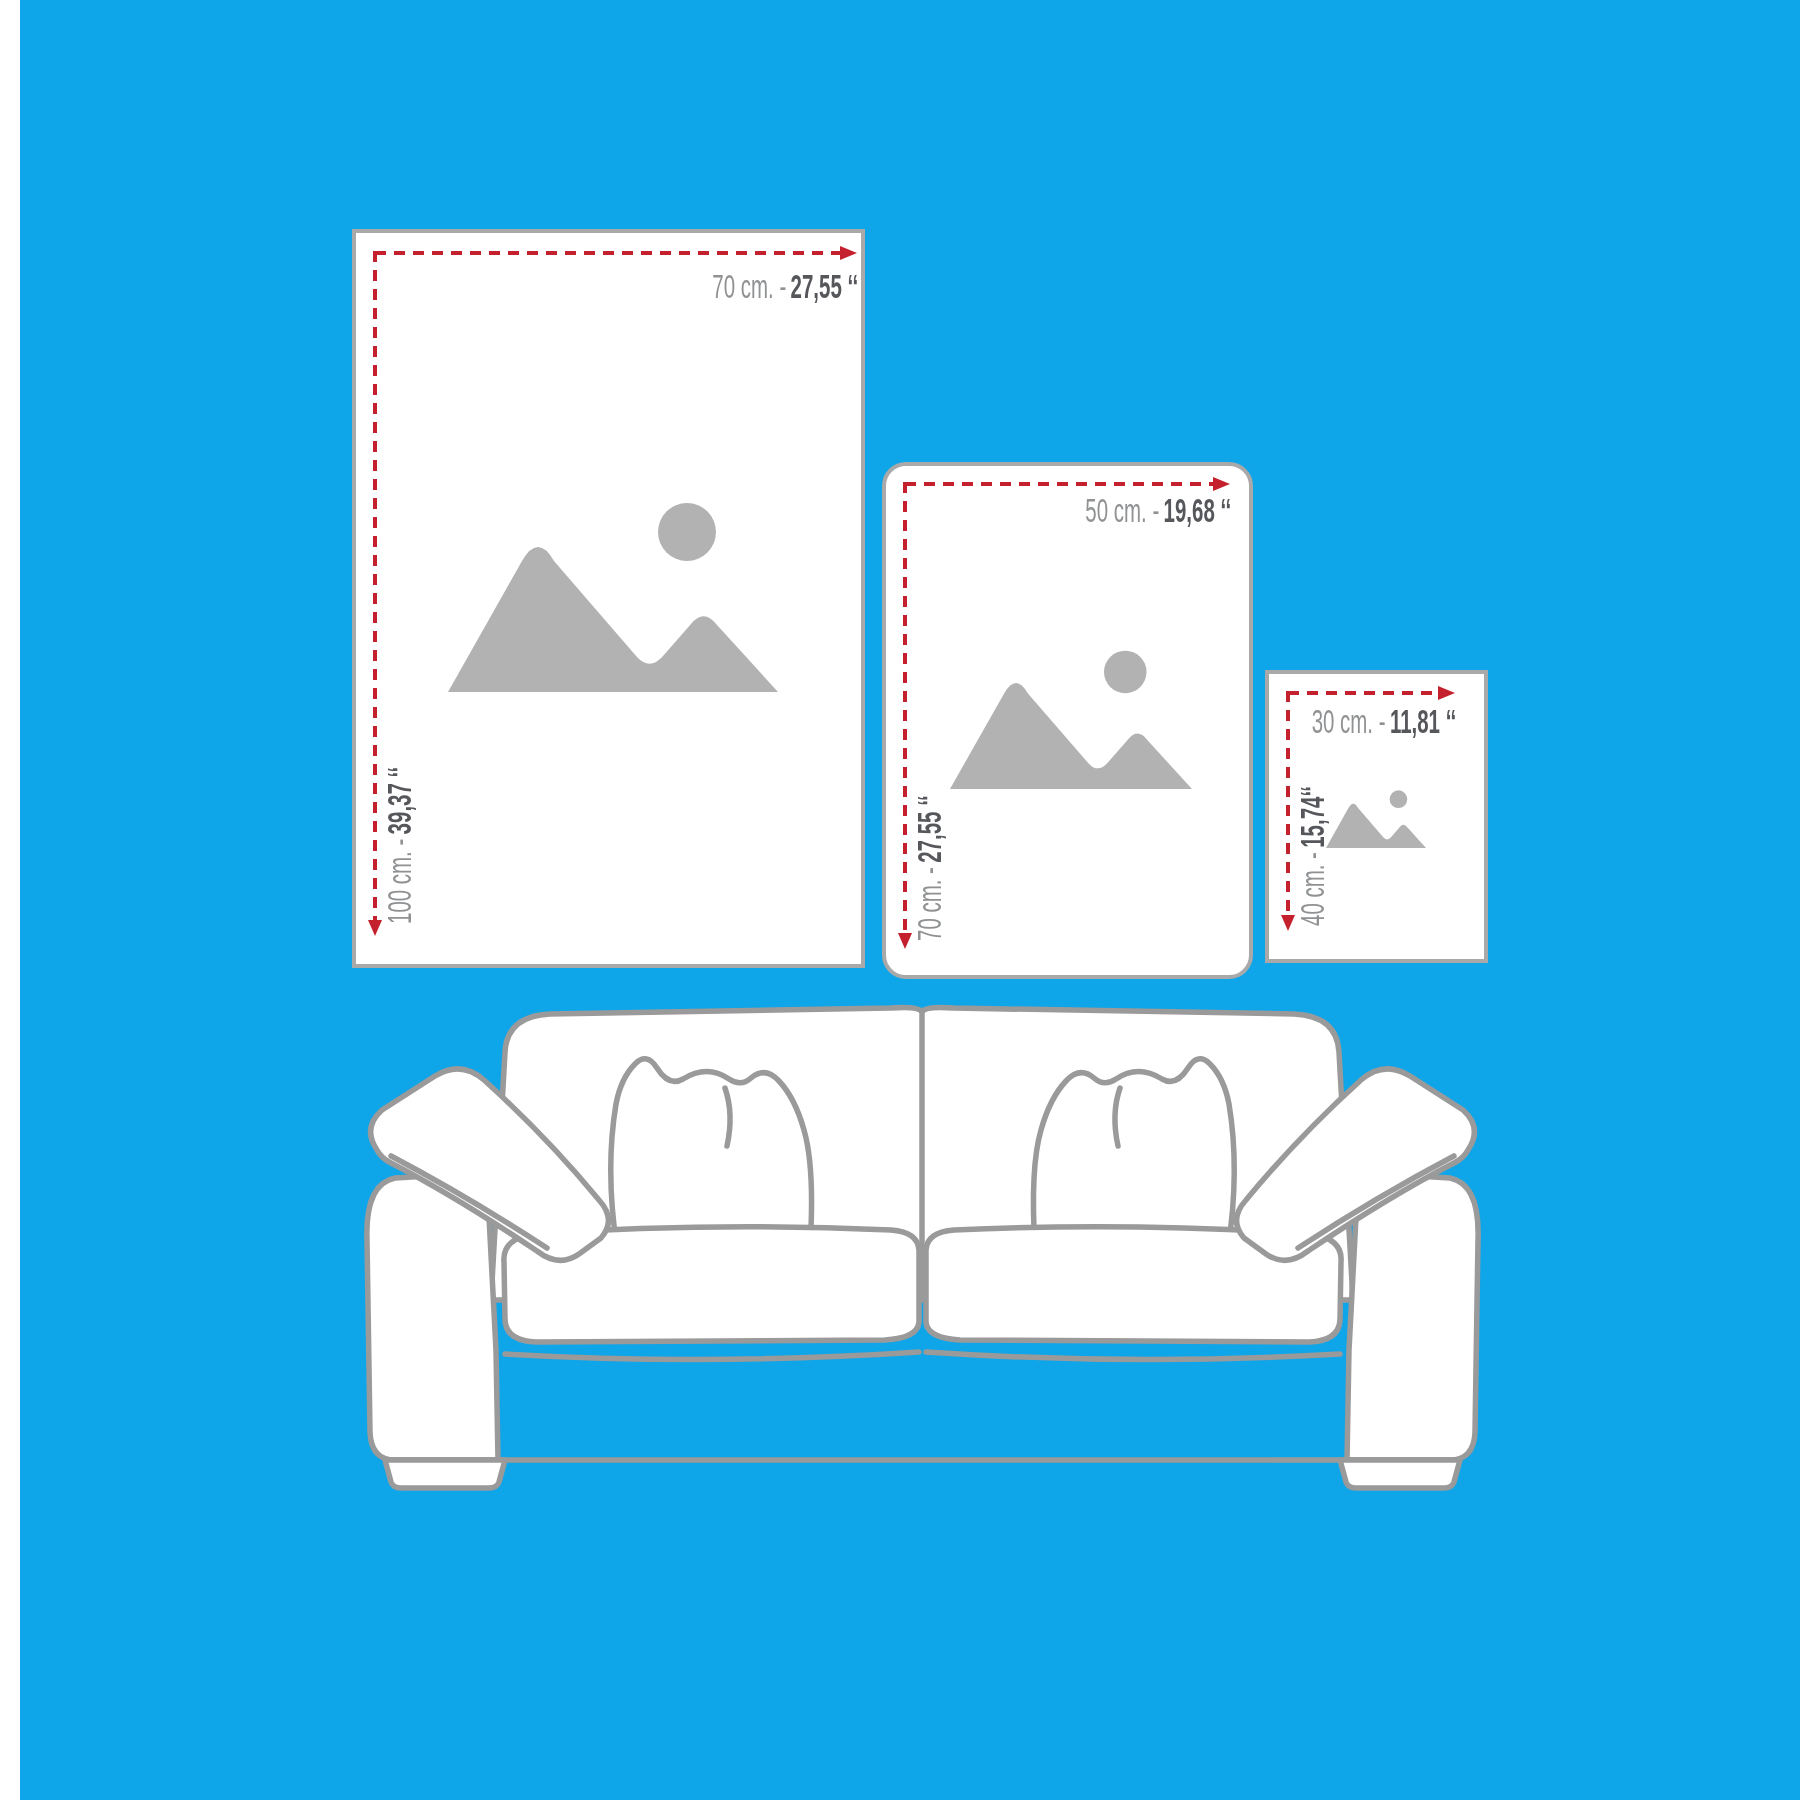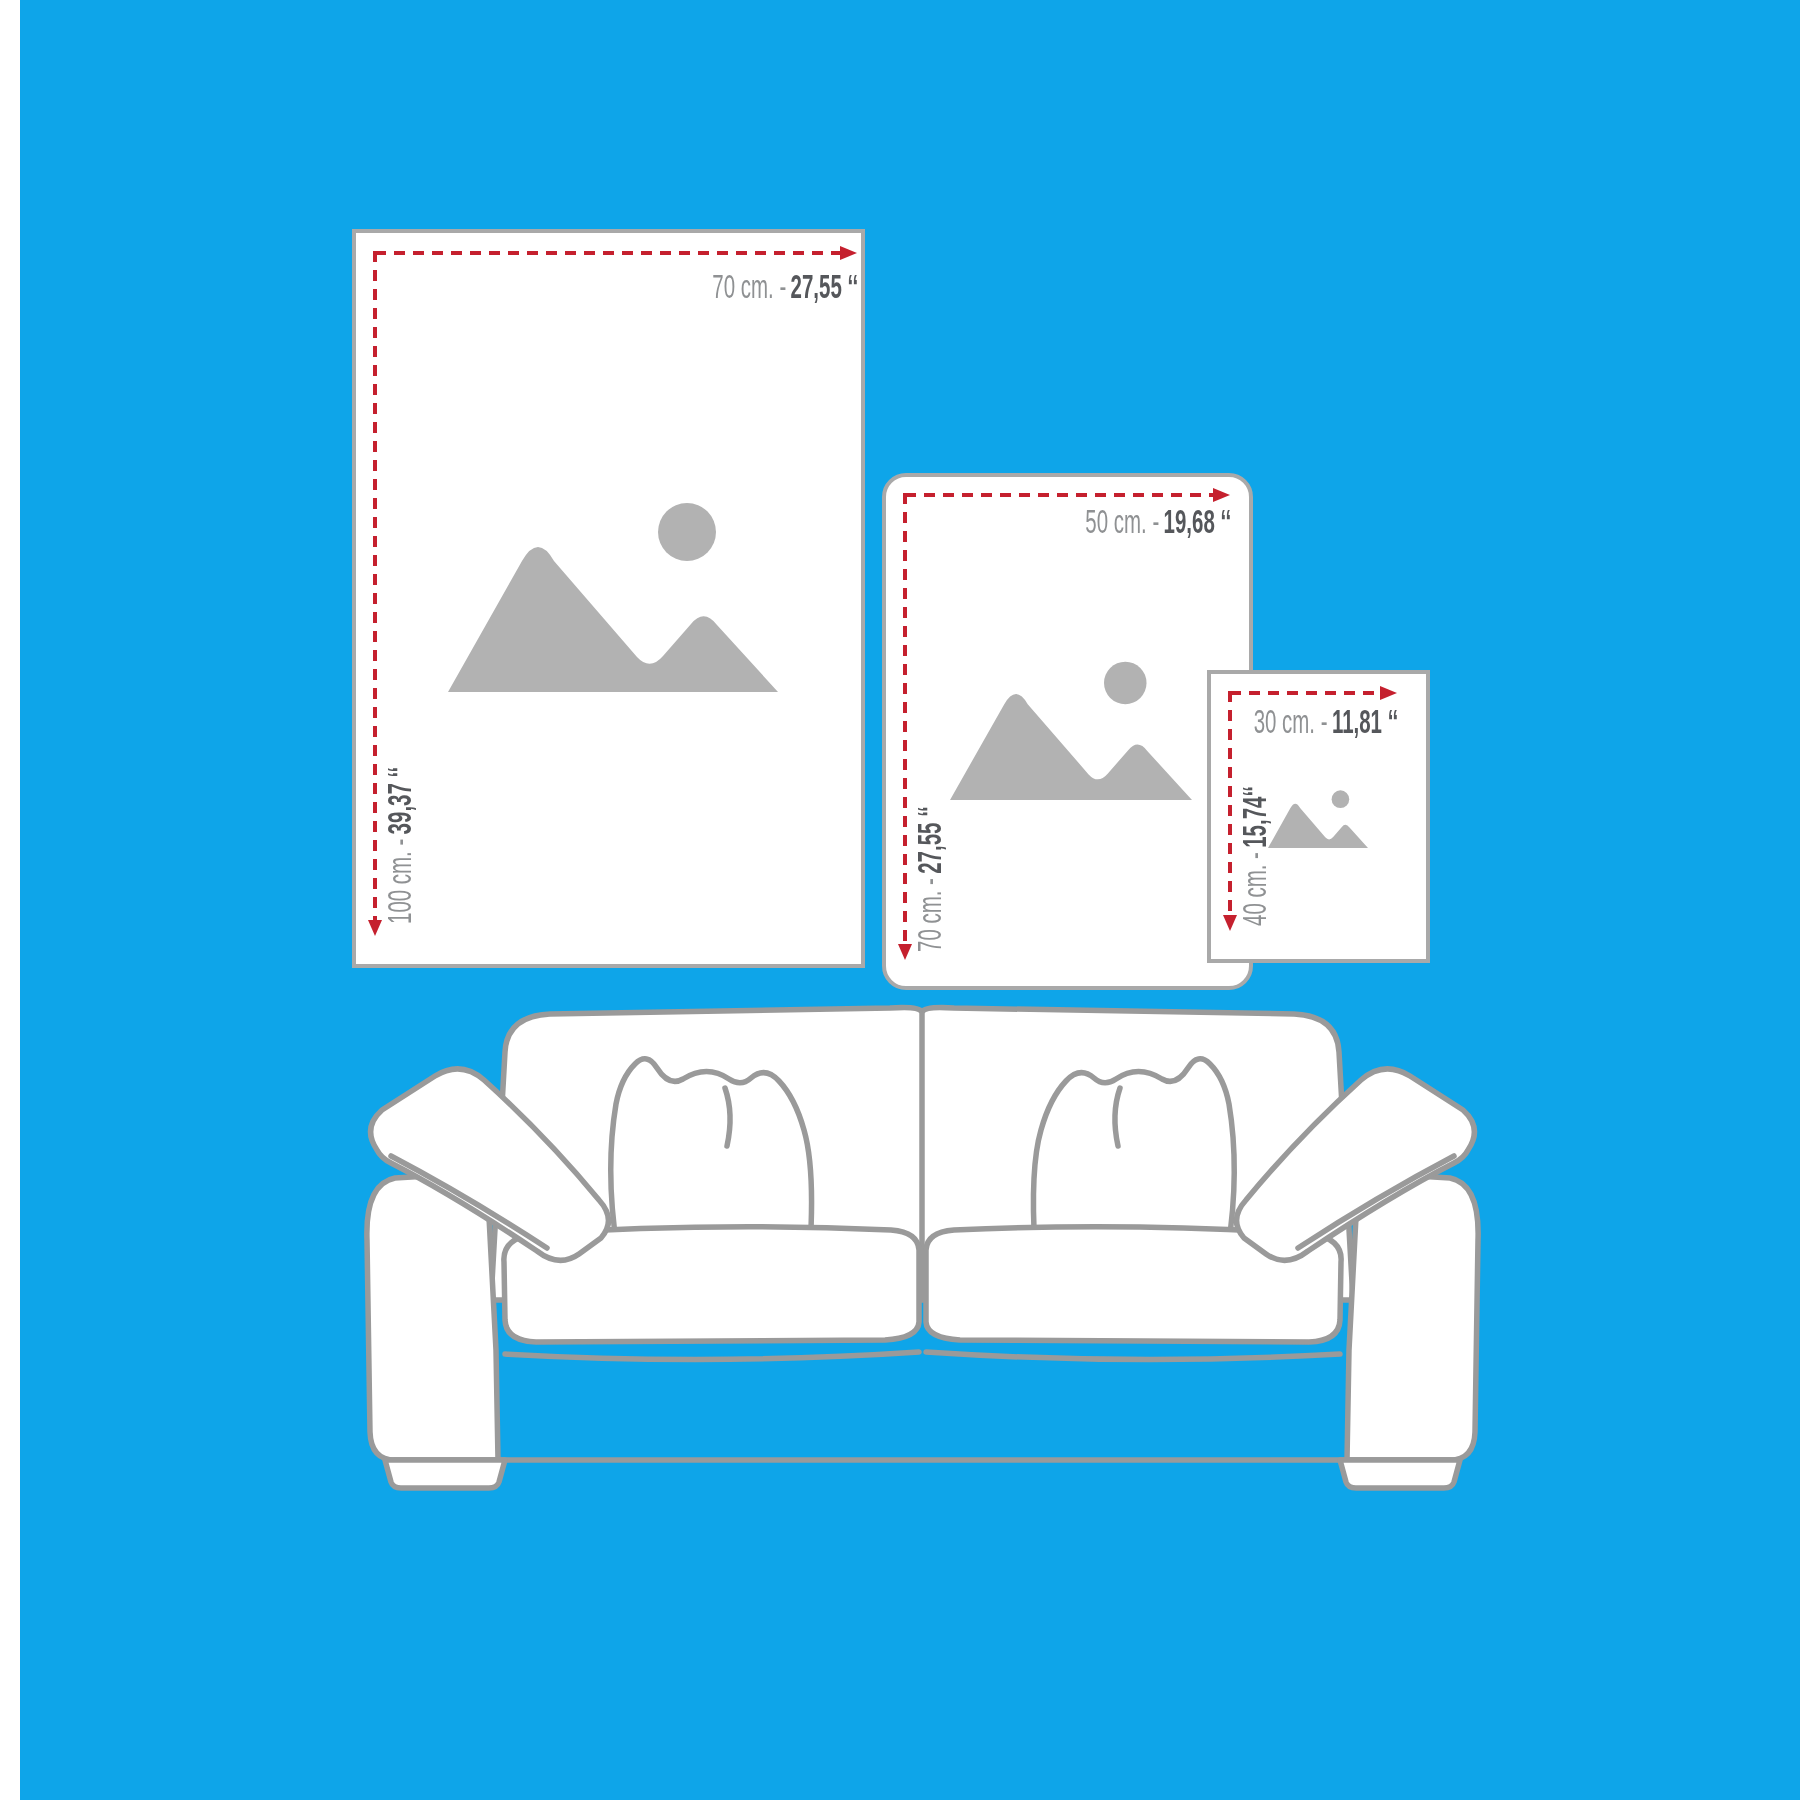--- a/index.html
+++ b/index.html
@@ -2,22 +2,22 @@
 <html><head>
 <meta charset="utf-8">
 <style>
   html,body{margin:0;padding:0;background:#fff;}
   .stage{position:relative;width:1800px;height:1800px;background:#0ea5e9;overflow:hidden;
          font-family:"Liberation Sans",sans-serif;margin-left:20px;}
 
   
   .frame{position:absolute;border:4px solid #a9a9a9;background:#fff;box-sizing:border-box;}
   .f1{left:332px;top:229px;width:513px;height:739px;}
-  .f2{left:862px;top:473px;width:371px;height:517px;border-radius:24px;}
-  .f3{left:1187px;top:670px;width:223px;height:293px;}
+  .f2{left:862px;top:462px;width:371px;height:517px;border-radius:24px;}
+  .f3{left:1245px;top:670px;width:223px;height:293px;}
 
   
   .hline{position:absolute;height:4px;
          background:repeating-linear-gradient(to right,#c5202e 0 11px,transparent 11px 19px);}
   .hline::after{content:"";position:absolute;right:-17px;top:50%;transform:translateY(-50%);
          border-left:17px solid #c5202e;border-top:7px solid transparent;border-bottom:7px solid transparent;}
   .vline{position:absolute;width:4px;
          background:repeating-linear-gradient(to bottom,#c5202e 0 11px,transparent 11px 19px);}
   .vline::after{content:"";position:absolute;bottom:-16px;left:50%;transform:translateX(-50%);
          border-top:16px solid #c5202e;border-left:7px solid transparent;border-right:7px solid transparent;}

